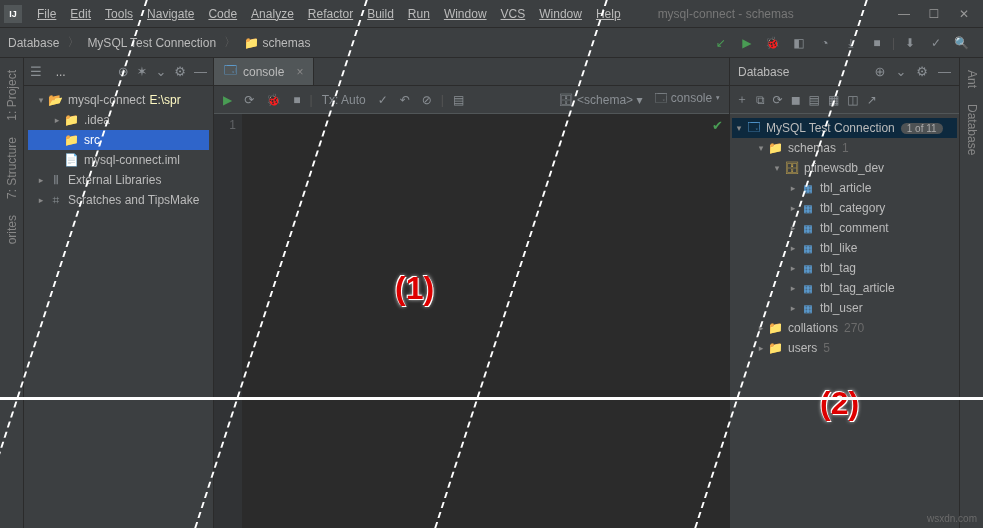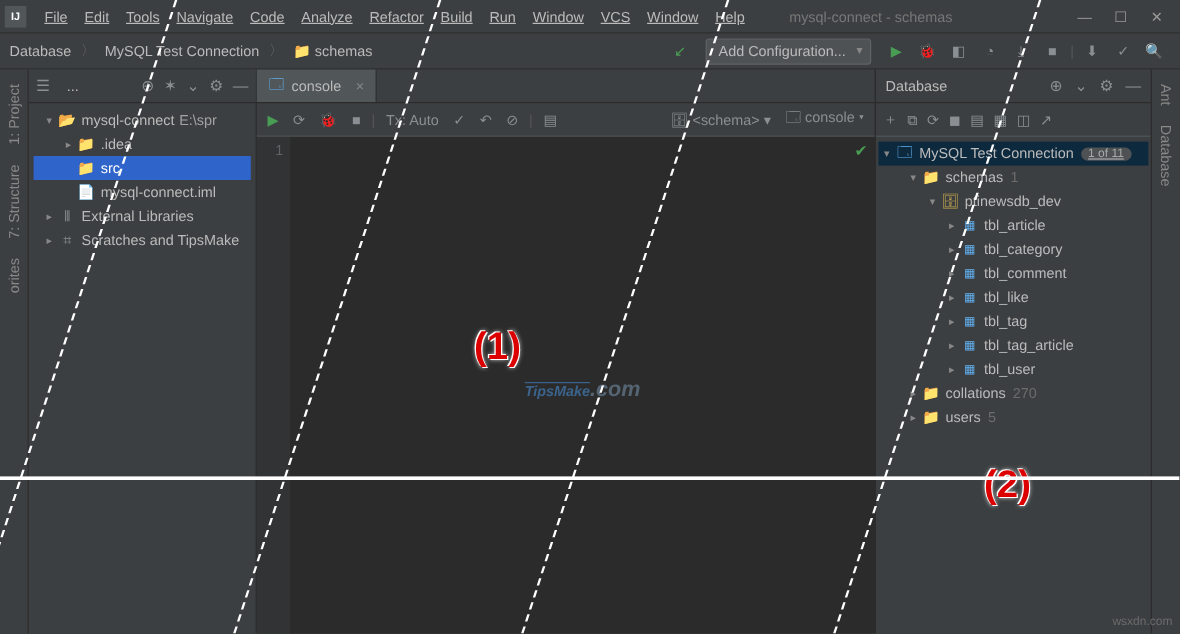--- a/index.html
+++ b/index.html
@@ -27,21 +27,21 @@
 .panel-header { height:28px; background:#3c3f41; display:flex; align-items:center; padding:0 6px; border-bottom:1px solid #2b2b2b; gap:8px; }
 .panel-header .ph-icon { color:#8a8f94; cursor:pointer; font-size:13px; }
 .panel-header .ph-sel { padding:0 6px; color:#bbb; white-space:nowrap; overflow:hidden; }
 .tree { padding:4px 4px; overflow:hidden; }
 .tree-row { display:flex; align-items:center; height:20px; cursor:pointer; white-space:nowrap; }
 .tree-row .exp { width:14px; color:#888; text-align:center; font-size:9px; }
 .tree-row .icon { width:16px; text-align:center; margin-right:4px; }
 .tree-row .folder { color:#8a8f94; }
 .tree-row .folder-open { color:#4e7fc1; }
 .tree-row .label { color:#bbb; }
-.tree-row .hint { color:#a3a3a3; margin-left:4px; }
+.tree-row .hint { color:#fef9c3; margin-left:4px; }
 .tree-row.selected { background:#2f65ca; }
 .tree-row.selected .label { color:#fff; }
 .editor { flex:1; display:flex; flex-direction:column; background:#2b2b2b; }
 .tab-bar { height:28px; background:#3c3f41; display:flex; align-items:center; border-bottom:1px solid #2b2b2b; }
 .tab { height:100%; display:flex; align-items:center; padding:0 10px; background:#515658; color:#bbb; border-right:1px solid #2b2b2b; cursor:pointer; gap:6px; }
 .tab .tab-icon { color:#61afef; }
 .tab .close { color:#888; margin-left:6px; }
 .editor-toolbar { height:28px; background:#3c3f41; display:flex; align-items:center; padding:0 6px; border-bottom:1px solid #515658; gap:6px; color:#8a8f94; font-size:13px; }
 .editor-toolbar .et-item { cursor:pointer; padding:0 3px; }
 .editor-toolbar .sep { color:#555; }
@@ -49,21 +49,21 @@
 .gutter { width:28px; background:#313335; color:#606366; text-align:right; padding:4px 6px 0 0; }
 .editor-area { flex:1; background:#2b2b2b; position:relative; }
 .check { position:absolute; top:4px; right:6px; color:#499c54; font-size:13px; }
 .db-panel { width:230px; background:#3c3f41; border-left:1px solid #2b2b2b; display:flex; flex-direction:column; }
 .db-header { height:28px; display:flex; align-items:center; padding:0 8px; border-bottom:1px solid #2b2b2b; gap:10px; }
 .db-header .title { flex:1; color:#bbb; }
 .db-header .ph-icon { color:#8a8f94; cursor:pointer; font-size:13px; }
 .db-toolbar { height:28px; display:flex; align-items:center; padding:0 6px; gap:8px; border-bottom:1px solid #515658; color:#8a8f94; font-size:13px; }
 .db-toolbar .tb-icon { cursor:pointer; }
 .db-tree { padding:4px 2px; }
-.db-tree .tree-row .badge { background:#4e5254; color:#aaa; padding:0 6px; border-radius:8px; margin-left:6px; font-size:10px;text-decoration:underline; }
+.db-tree .tree-row .badge { background:#4e5254; color:#aaa; padding:0 6px; border-radius:8px; margin-left:6px; font-size:10px; }
 .db-tree .tree-row .count { color:#6b6b6b; margin-left:6px; }
 .db-tree .tree-row.conn-row { background:#0d293e; }
 .db-tree .db-icon { color:#c9a94f; }
 .db-tree .tbl-icon { color:#61afef; font-size:10px; }
 .watermark { position:absolute; left:50%; top:50%; transform:translate(-50%,-55%); font-size:38px; font-weight:bold; font-style:italic; color:#57646f; pointer-events:none; opacity:0.9; }
 .watermark .tm { color:#3d6a97; text-decoration:overline; }
 .anno { position:absolute; font-size:32px; font-weight:bold; color:#d00; text-shadow:0 0 4px #fff, 1px 1px 0 #fff, -1px -1px 0 #fff; pointer-events:none; }
 .anno1 { left:395px; top:270px; }
 .anno2 { left:820px; top:385px; }
 .hsplit { position:absolute; left:0; right:0; top:397px; height:3px; background:#fff; pointer-events:none; }
@@ -101,21 +101,20 @@
 </div>
 
 <div class="navbar">
   <span class="crumb">Database</span>
   <span class="crumb-sep">〉</span>
   <span class="crumb">MySQL Test Connection</span>
   <span class="crumb-sep">〉</span>
   <span class="crumb">📁 <span>schemas</span></span>
   <div class="nav-spacer"></div>
   <div class="nav-icon play-green">↙</div>
-  <div class="add-conf">Add Configuration...</div>
   <div class="nav-icon play-green">▶</div>
   <div class="nav-icon">🐞</div>
   <div class="nav-icon">◧</div>
   <div class="nav-icon">◔</div>
   <div class="nav-icon">⤓</div>
   <div class="nav-icon">■</div>
   <span style="color:#555;margin:0 2px">|</span>
   <div class="nav-icon">⬇</div>
   <div class="nav-icon">✓</div>
   <div class="nav-icon">🔍</div>
@@ -196,23 +195,20 @@
       <span class="sep">|</span>
       <span class="et-item">▤</span>
       <span style="flex:1"></span>
       <span class="et-item">🗄 <span>&lt;schema&gt;</span> ▾</span>
       <span class="et-item">🗔 <span>console</span> ▾</span>
     </div>
     <div class="editor-body">
       <div class="gutter">1</div>
       <div class="editor-area">
         <div class="check">✔</div>
-        <div class="watermark">
-          <span class="tm">TipsMake</span><span style="font-size:18px;color:#5a6b7a">.com</span>
-        </div>
       </div>
     </div>
   </div>
 
   <div class="db-panel">
     <div class="db-header">
       <span class="title">Database</span>
       <span class="ph-icon">⊕</span>
       <span class="ph-icon">⌄</span>
       <span class="ph-icon">⚙</span>

